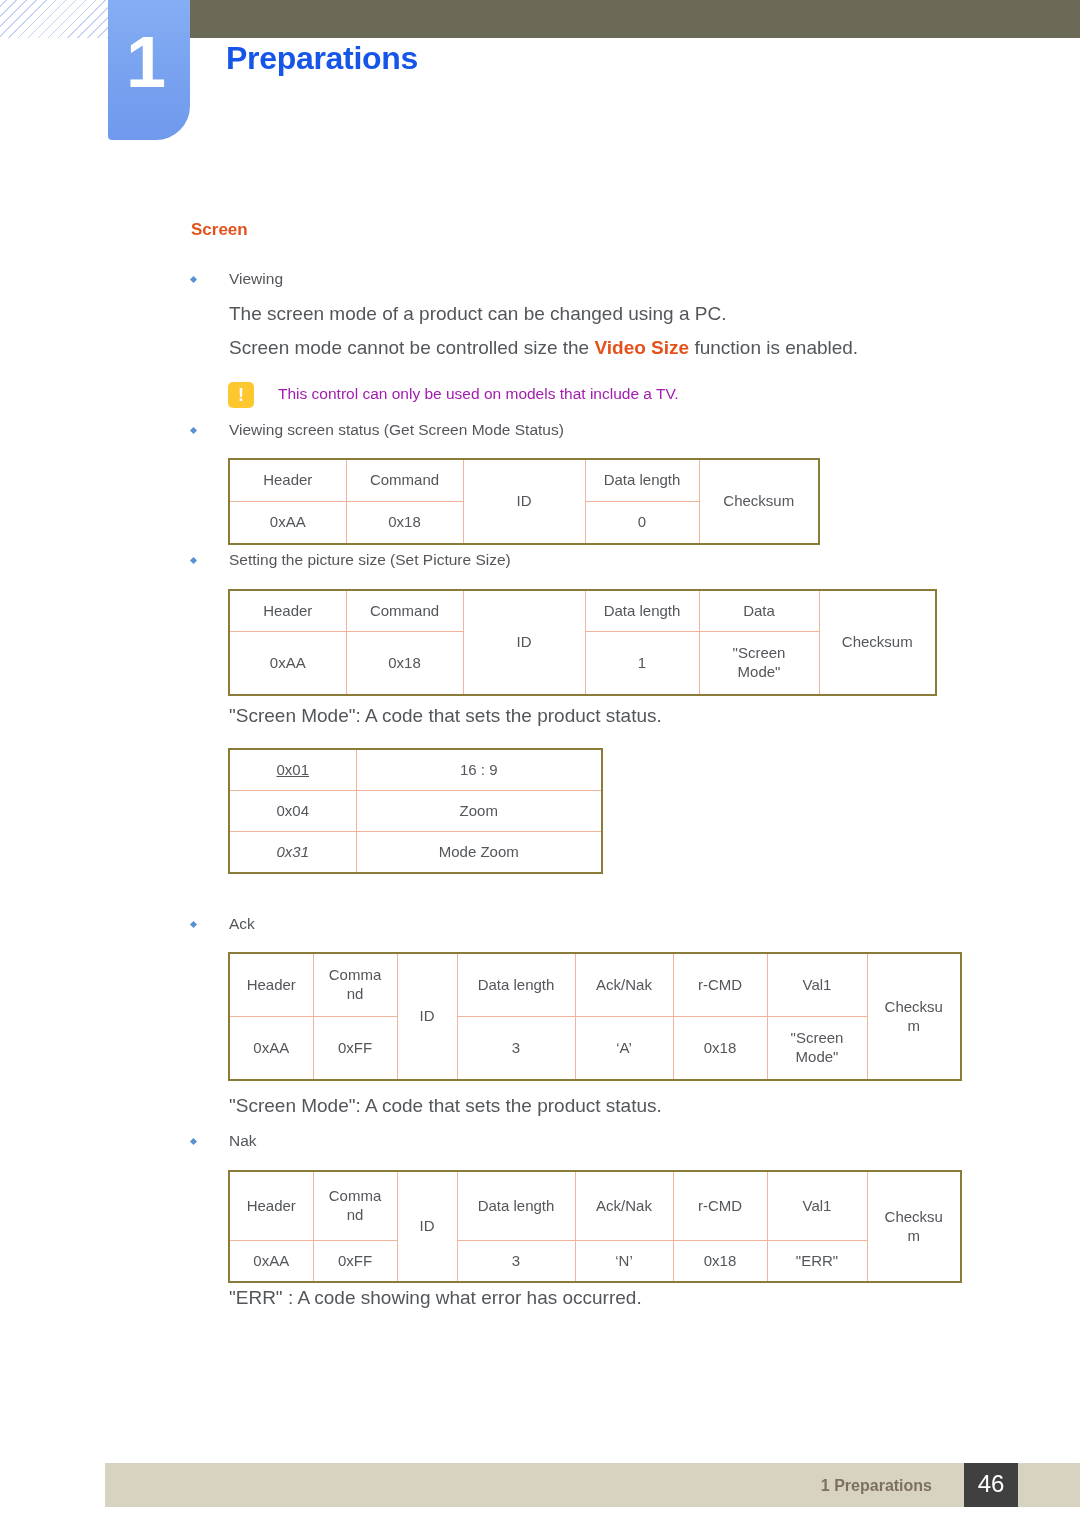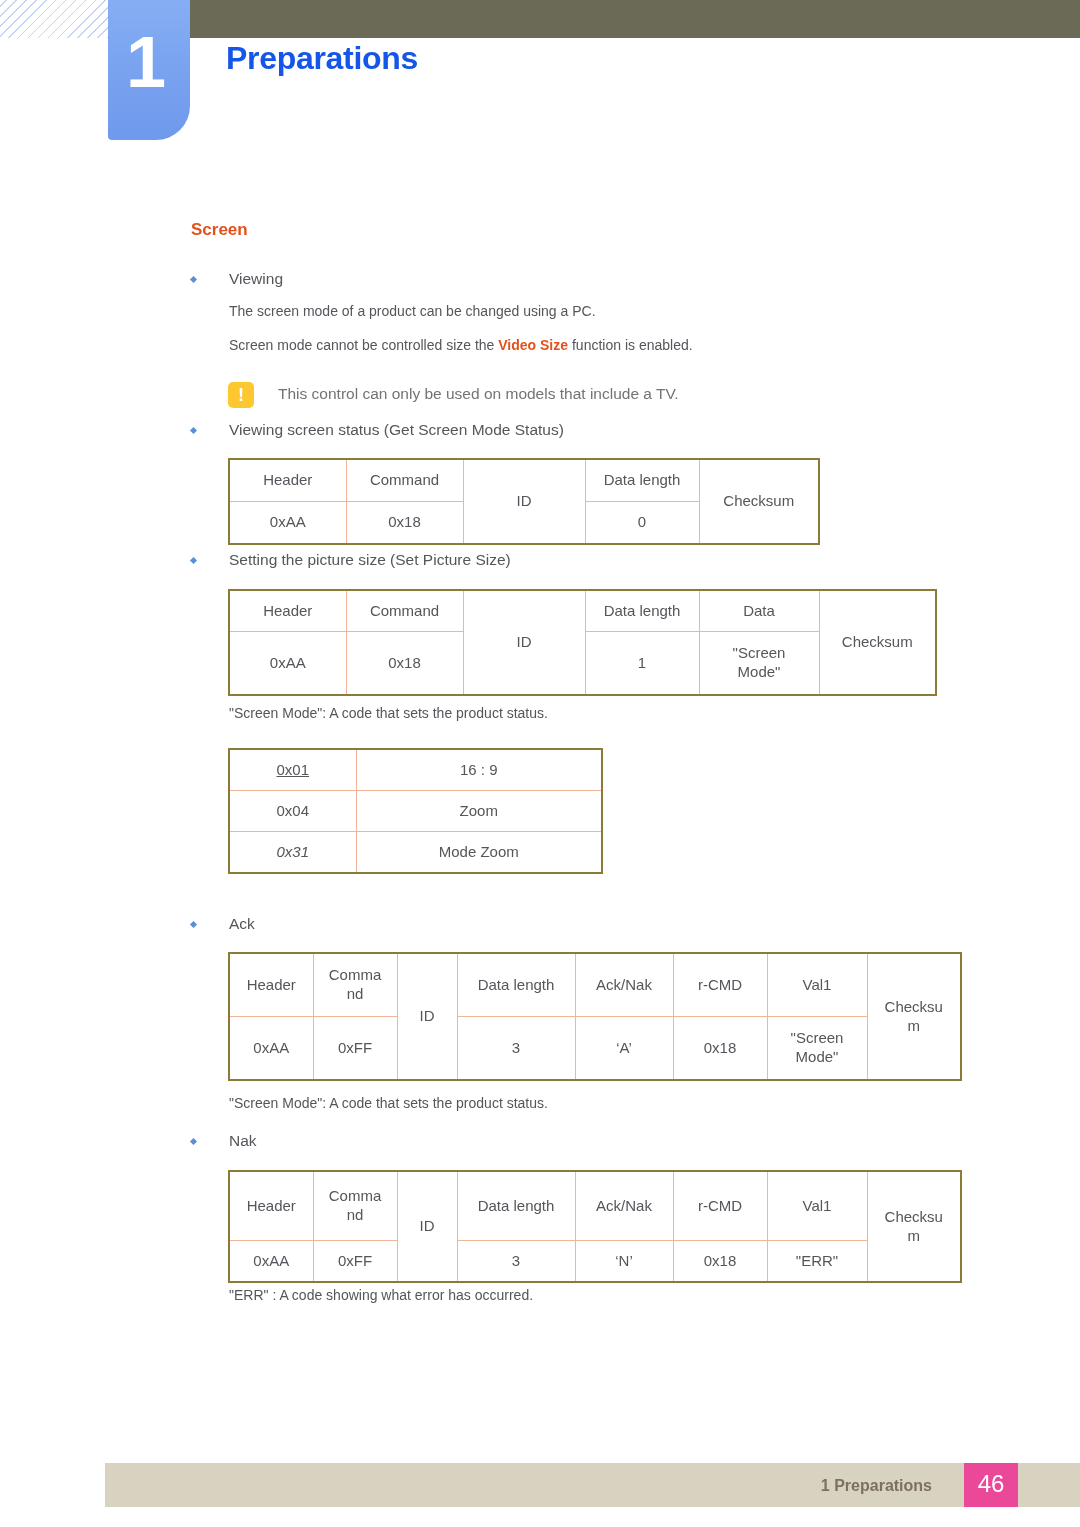--- a/index.html
+++ b/index.html
@@ -104,21 +104,21 @@
   .bullet-text {
     position: absolute;
     left: 38px;
     top: 0;
     white-space: nowrap;
   }
 
   .para {
     position: absolute;
     left: 229px;
-    font-size: 14px;
+    font-size: 19px;
     color: #53565a;
     white-space: nowrap;
   }
   .hl-orange {
     color: #e4521b;
     font-weight: bold;
   }
 
   .note-row {
     position: absolute;
@@ -142,21 +142,21 @@
     color: #ffffff;
     font-size: 18px;
     font-weight: bold;
     line-height: 22px;
   }
   .note-text {
     position: absolute;
     left: 50px;
     top: 3px;
     font-size: 15.5px;
-    color: #737373;
+    color: #a21caf;
     white-space: nowrap;
   }
 
   
   .ptable {
     position: absolute;
     border-collapse: collapse;
     table-layout: fixed;
     font-size: 15px;
     color: #53565a;
@@ -191,21 +191,21 @@
     font-size: 16px;
     font-weight: bold;
     color: #7d7063;
   }
   .footer-pagebox {
     position: absolute;
     right: 62px;
     bottom: 20px;
     width: 54px;
     height: 44px;
-    background: #ec4899;
+    background: #404040;
   }
   .footer-pagenum {
     position: absolute;
     left: 0;
     right: 0;
     top: 7px;
     text-align: center;
     font-size: 24px;
     color: #ffffff;
   }

